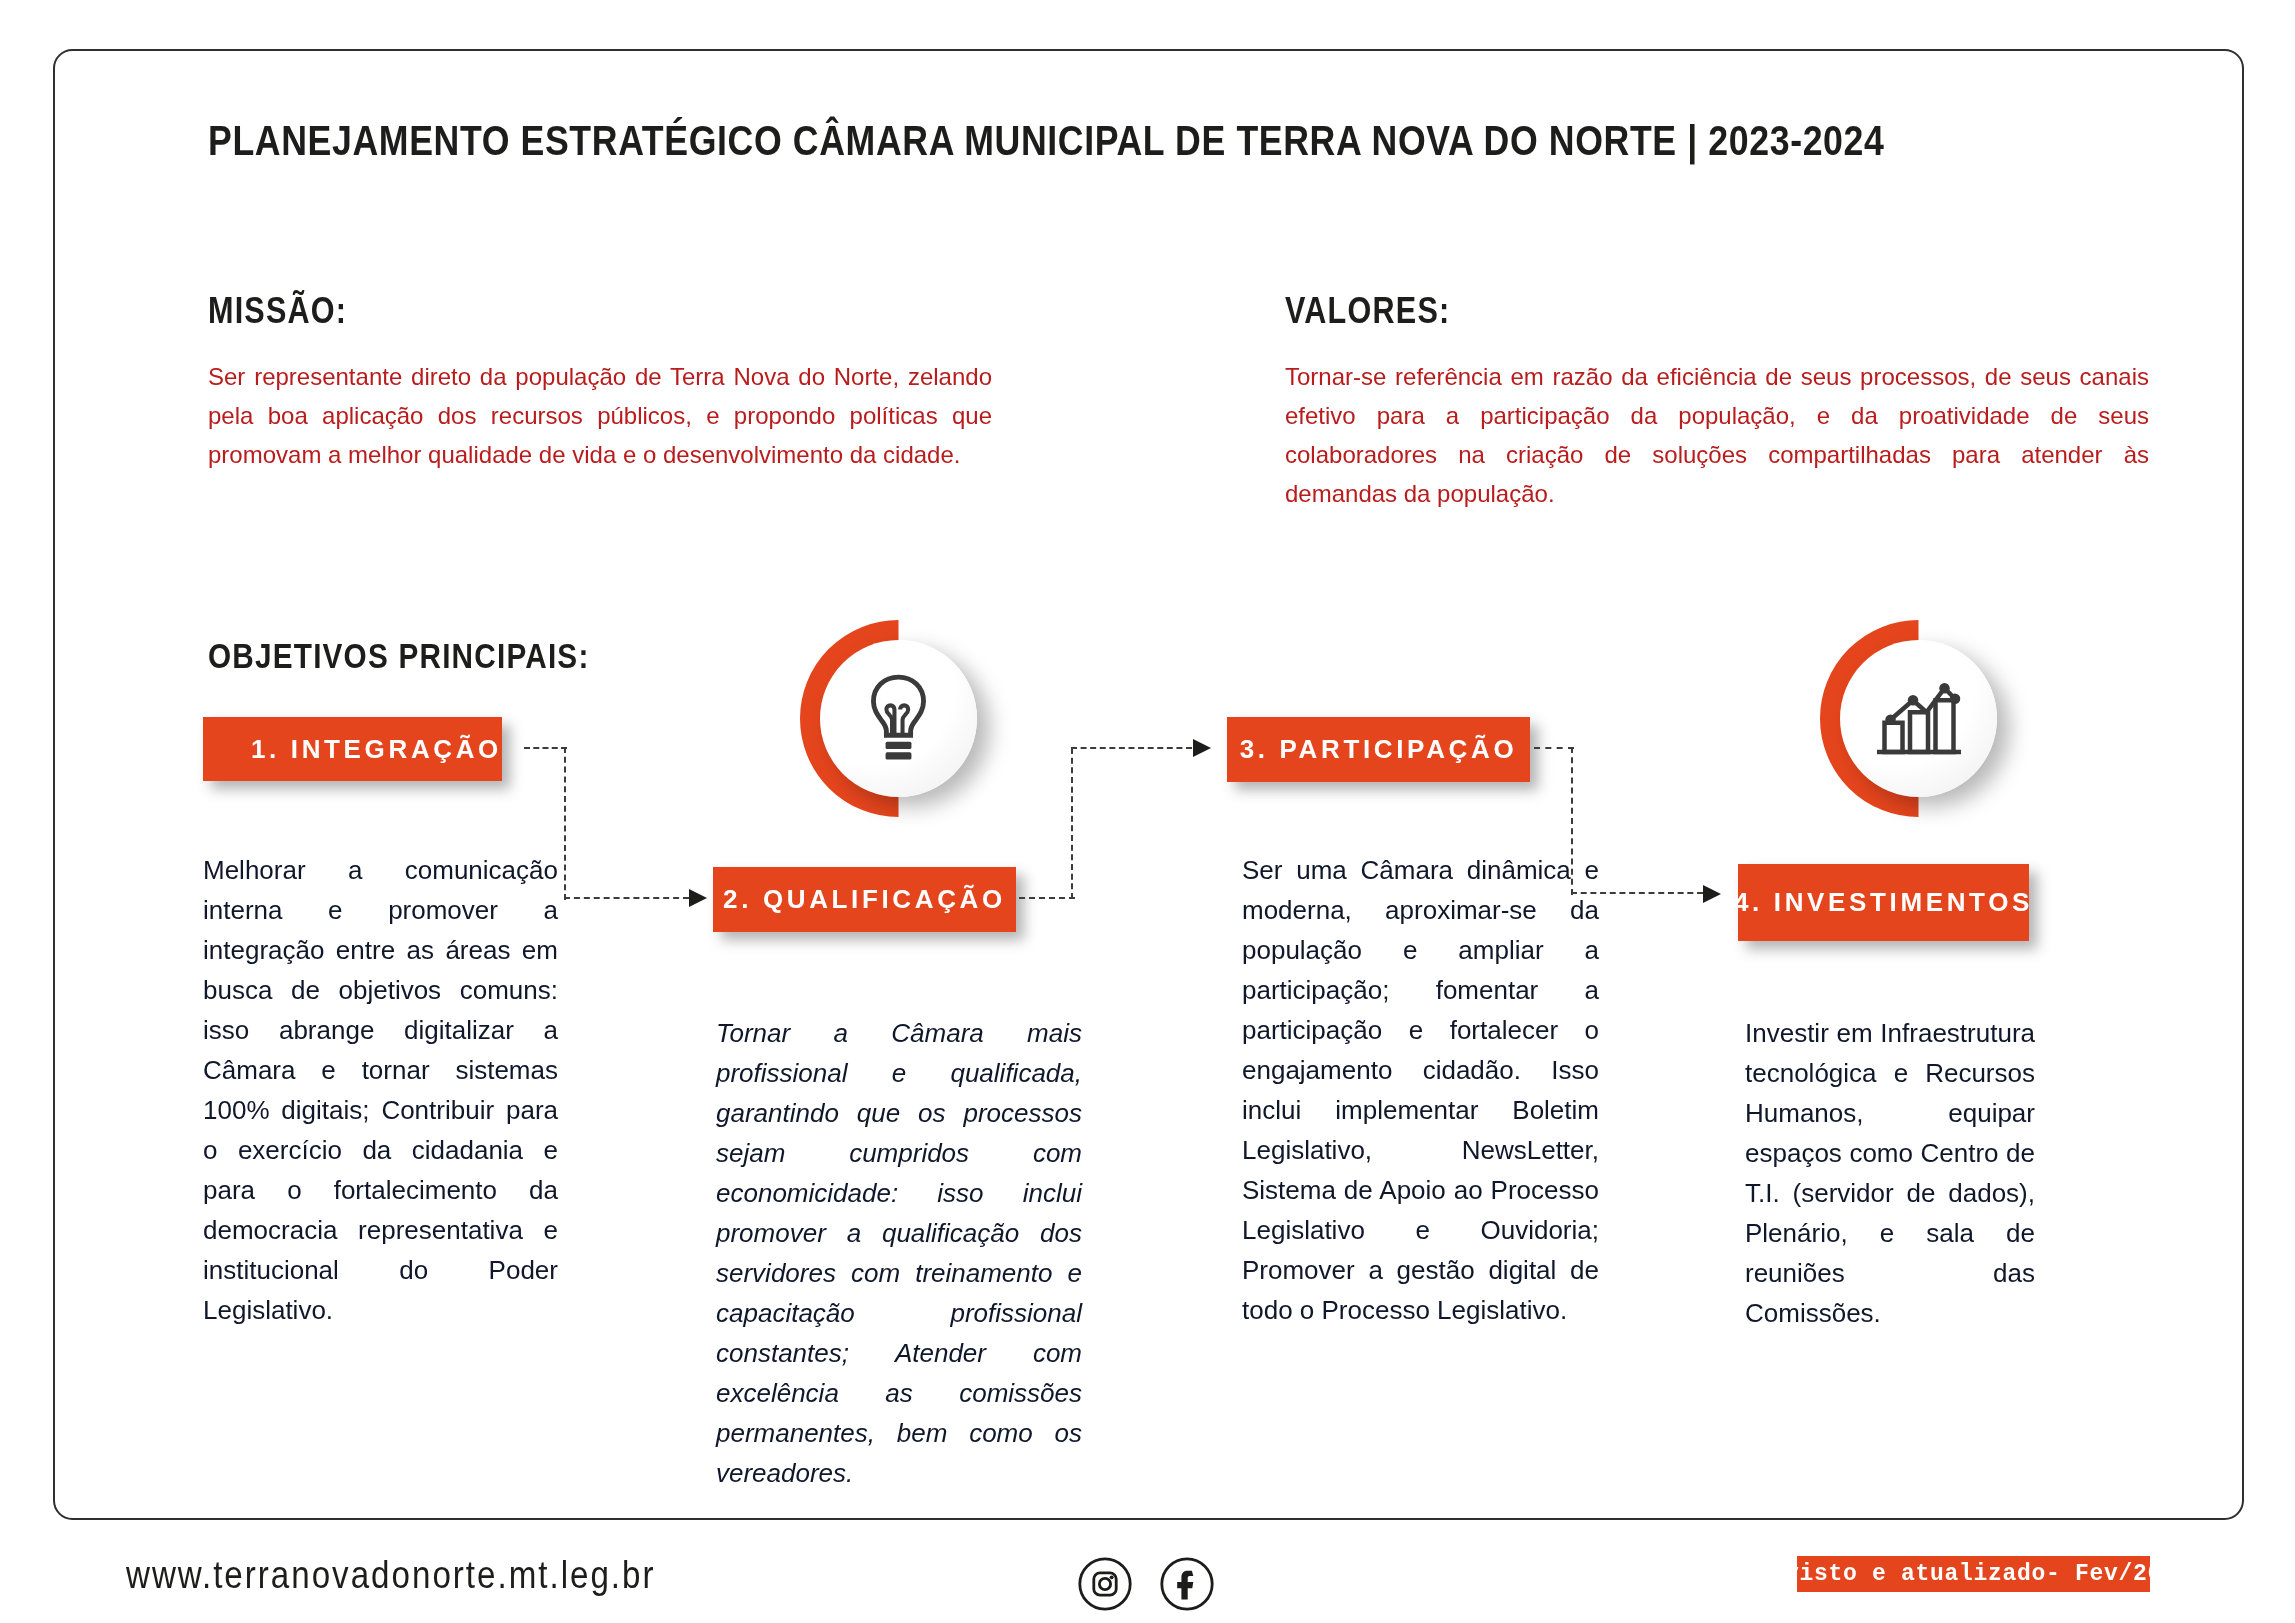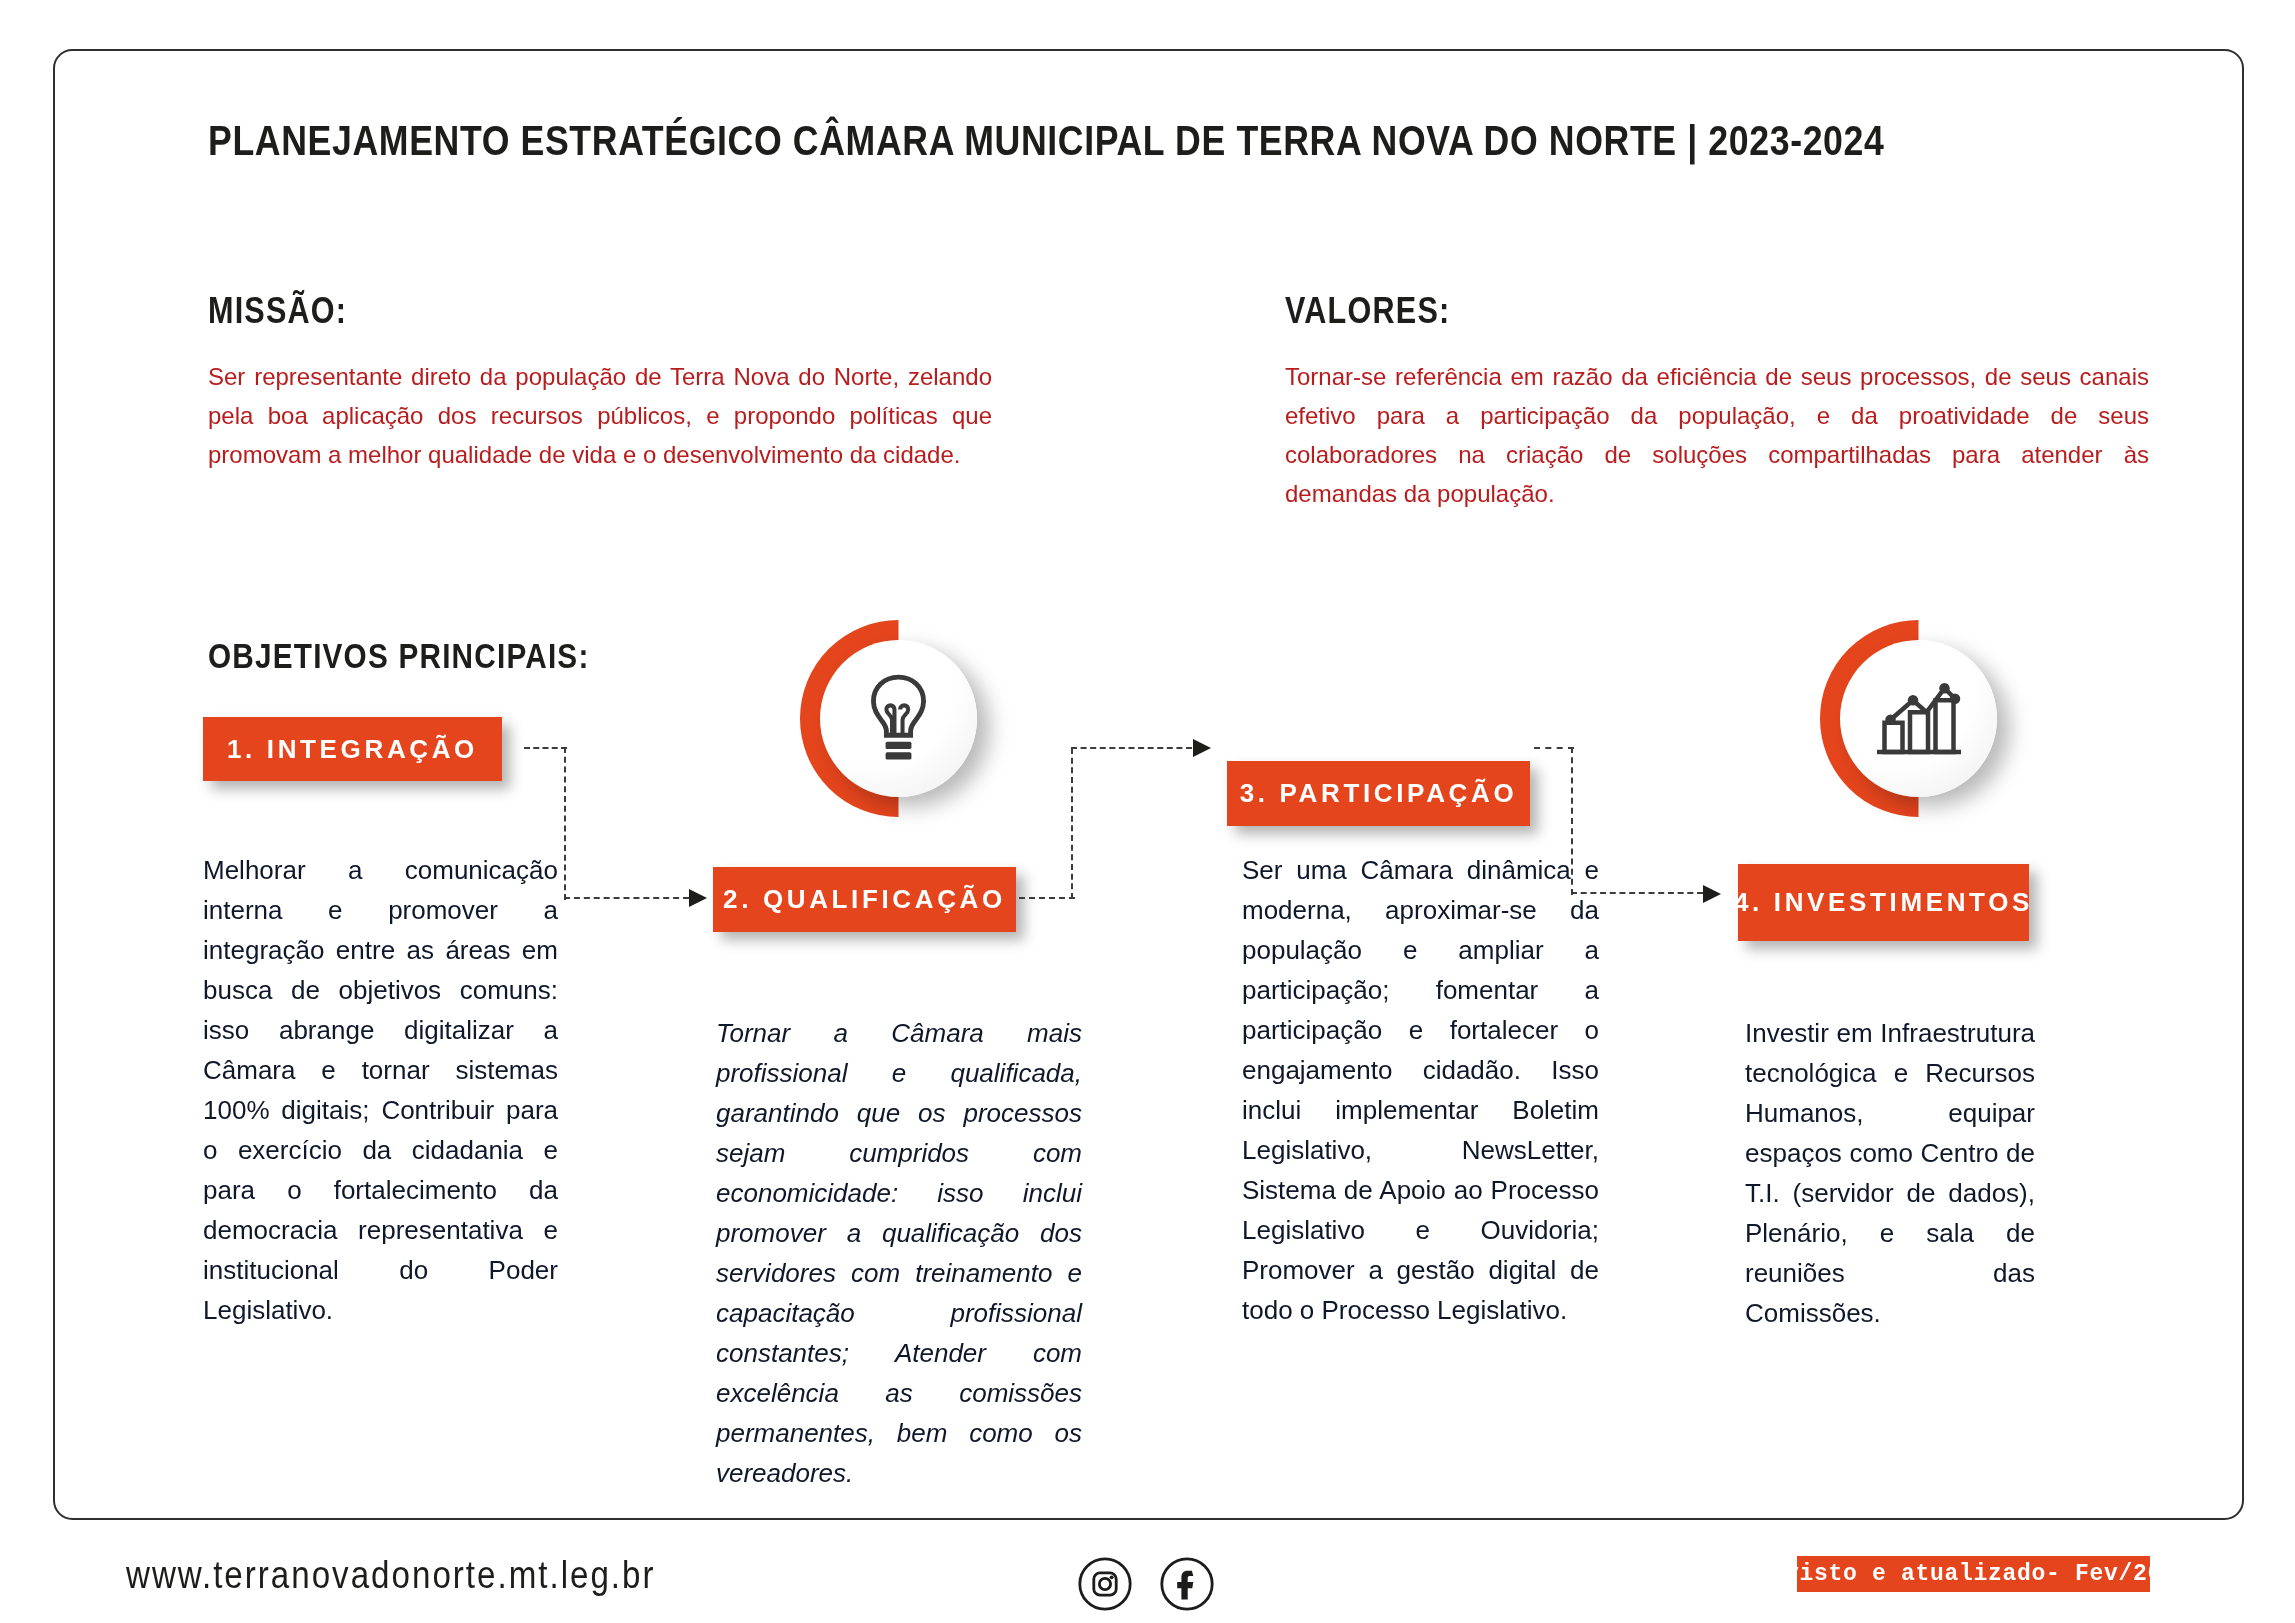--- a/index.html
+++ b/index.html
@@ -74,31 +74,31 @@
 <div class="abs page-title cond">PLANEJAMENTO ESTRATÉGICO CÂMARA MUNICIPAL DE TERRA NOVA DO NORTE | 2023-2024</div>
 
 <div class="abs sec-h cond" style="left:208px;top:290px;">MISSÃO:</div>
 <div class="abs body-just" style="left:208px;top:357px;width:784px;">Ser representante direto da população de Terra Nova do Norte, zelando pela boa aplicação dos recursos públicos, e propondo políticas que promovam a melhor qualidade de vida e o desenvolvimento da cidade.</div>
 
 <div class="abs sec-h cond" style="left:1285px;top:290px;">VALORES:</div>
 <div class="abs body-just" style="left:1285px;top:357px;width:864px;">Tornar-se referência em razão da eficiência de seus processos, de seus canais efetivo para a participação da população, e da proatividade de seus colaboradores na criação de soluções compartilhadas para atender às demandas da população.</div>
 
 <div class="abs obj-h cond">OBJETIVOS PRINCIPAIS:</div>
 
-<div class="abs banner" style="left:203px;top:717px;width:299px;height:64px;">
+<div class="abs banner" style="left:203px;top:717px;width:299px;height:64px;justify-content:flex-end;">
   <span>1. INTEGRAÇÃO</span>
 </div>
 <div class="abs obj-par" style="left:203px;top:850px;width:355px;">Melhorar a comunicação interna e promover a integração entre as áreas em busca de objetivos comuns: isso abrange digitalizar a Câmara e tornar sistemas 100% digitais; Contribuir para o exercício da cidadania e para o fortalecimento da democracia representativa e institucional do Poder Legislativo.</div>
 
 <div class="abs banner" style="left:713px;top:867px;width:303px;height:65px;">
   <span>2. QUALIFICAÇÃO</span>
 </div>
 <div class="abs obj-par" style="left:716px;top:1013px;width:366px;font-style:italic;">Tornar a Câmara mais profissional e qualificada, garantindo que os processos sejam cumpridos com economicidade: isso inclui promover a qualificação dos servidores com treinamento e capacitação profissional constantes; Atender com excelência as comissões permanentes, bem como os vereadores.</div>
 
-<div class="abs banner" style="left:1227px;top:717px;width:303px;height:65px;margin-top:44px;">
+<div class="abs banner" style="left:1227px;top:717px;width:303px;height:65px;">
   <span>3. PARTICIPAÇÃO</span>
 </div>
 <div class="abs obj-par" style="left:1242px;top:850px;width:357px;">Ser uma Câmara dinâmica e moderna, aproximar-se da população e ampliar a participação; fomentar a participação e fortalecer o engajamento cidadão. Isso inclui implementar Boletim Legislativo, NewsLetter, Sistema de Apoio ao Processo Legislativo e Ouvidoria; Promover a gestão digital de todo o Processo Legislativo.</div>
 
 <div class="abs banner" style="left:1738px;top:864px;width:291px;height:77px;justify-content:center;">
   <span>4. INVESTIMENTOS</span>
 </div>
 <div class="abs obj-par" style="left:1745px;top:1013px;width:290px;">Investir em Infraestrutura tecnológica e Recursos Humanos, equipar espaços como Centro de T.I. (servidor de dados), Plenário, e sala de reuniões das Comissões.</div>
 
 <div class="abs badge-wrap" style="left:800px;top:620px;">

